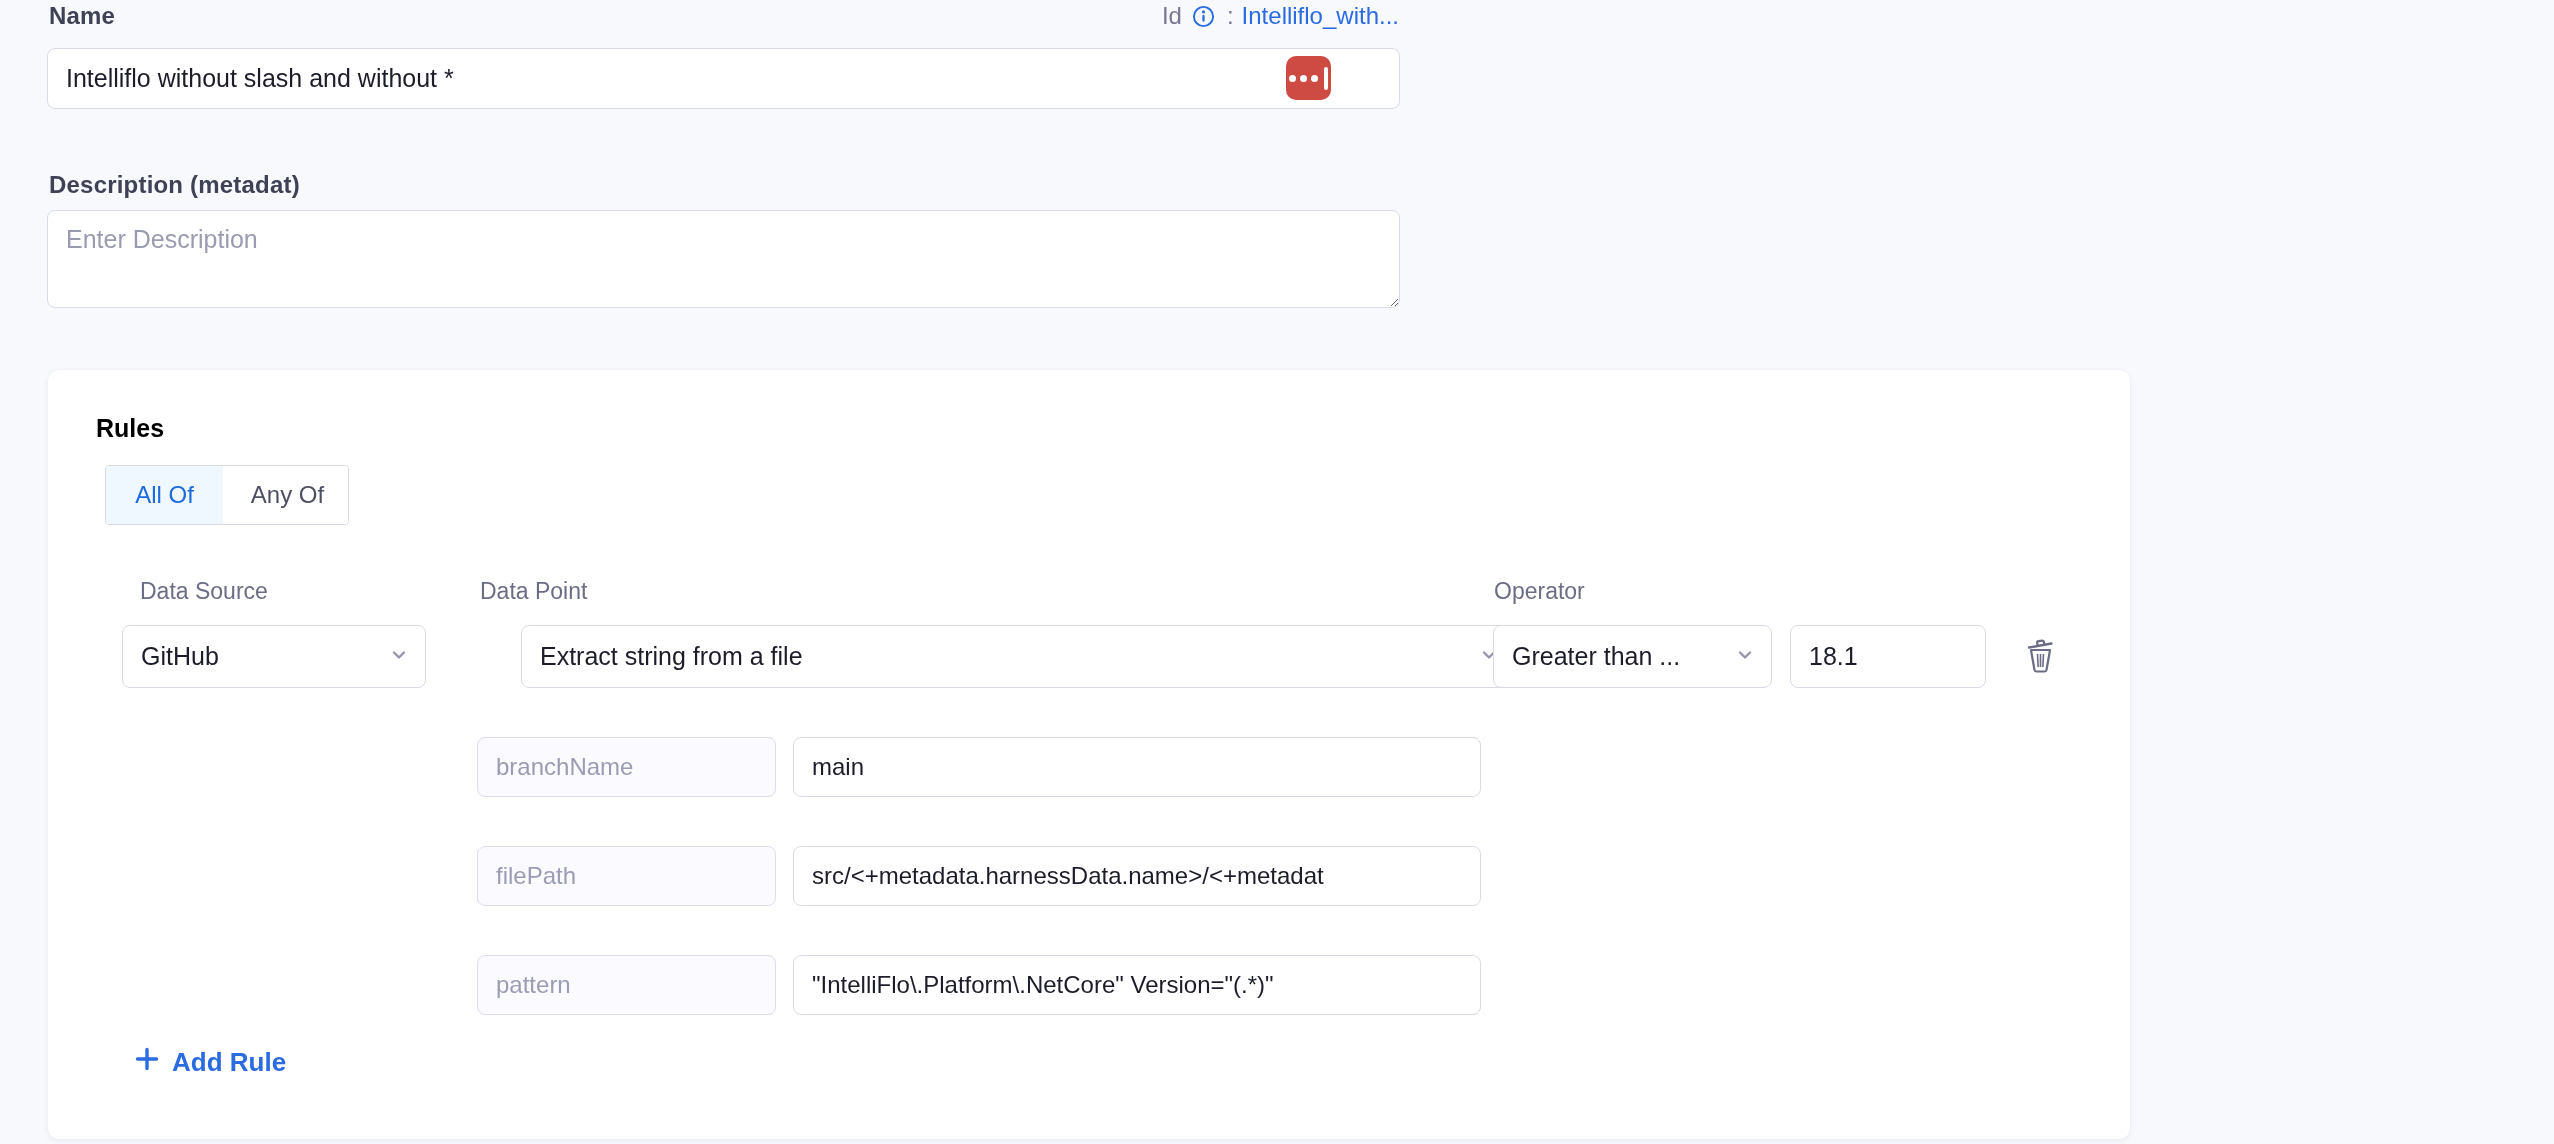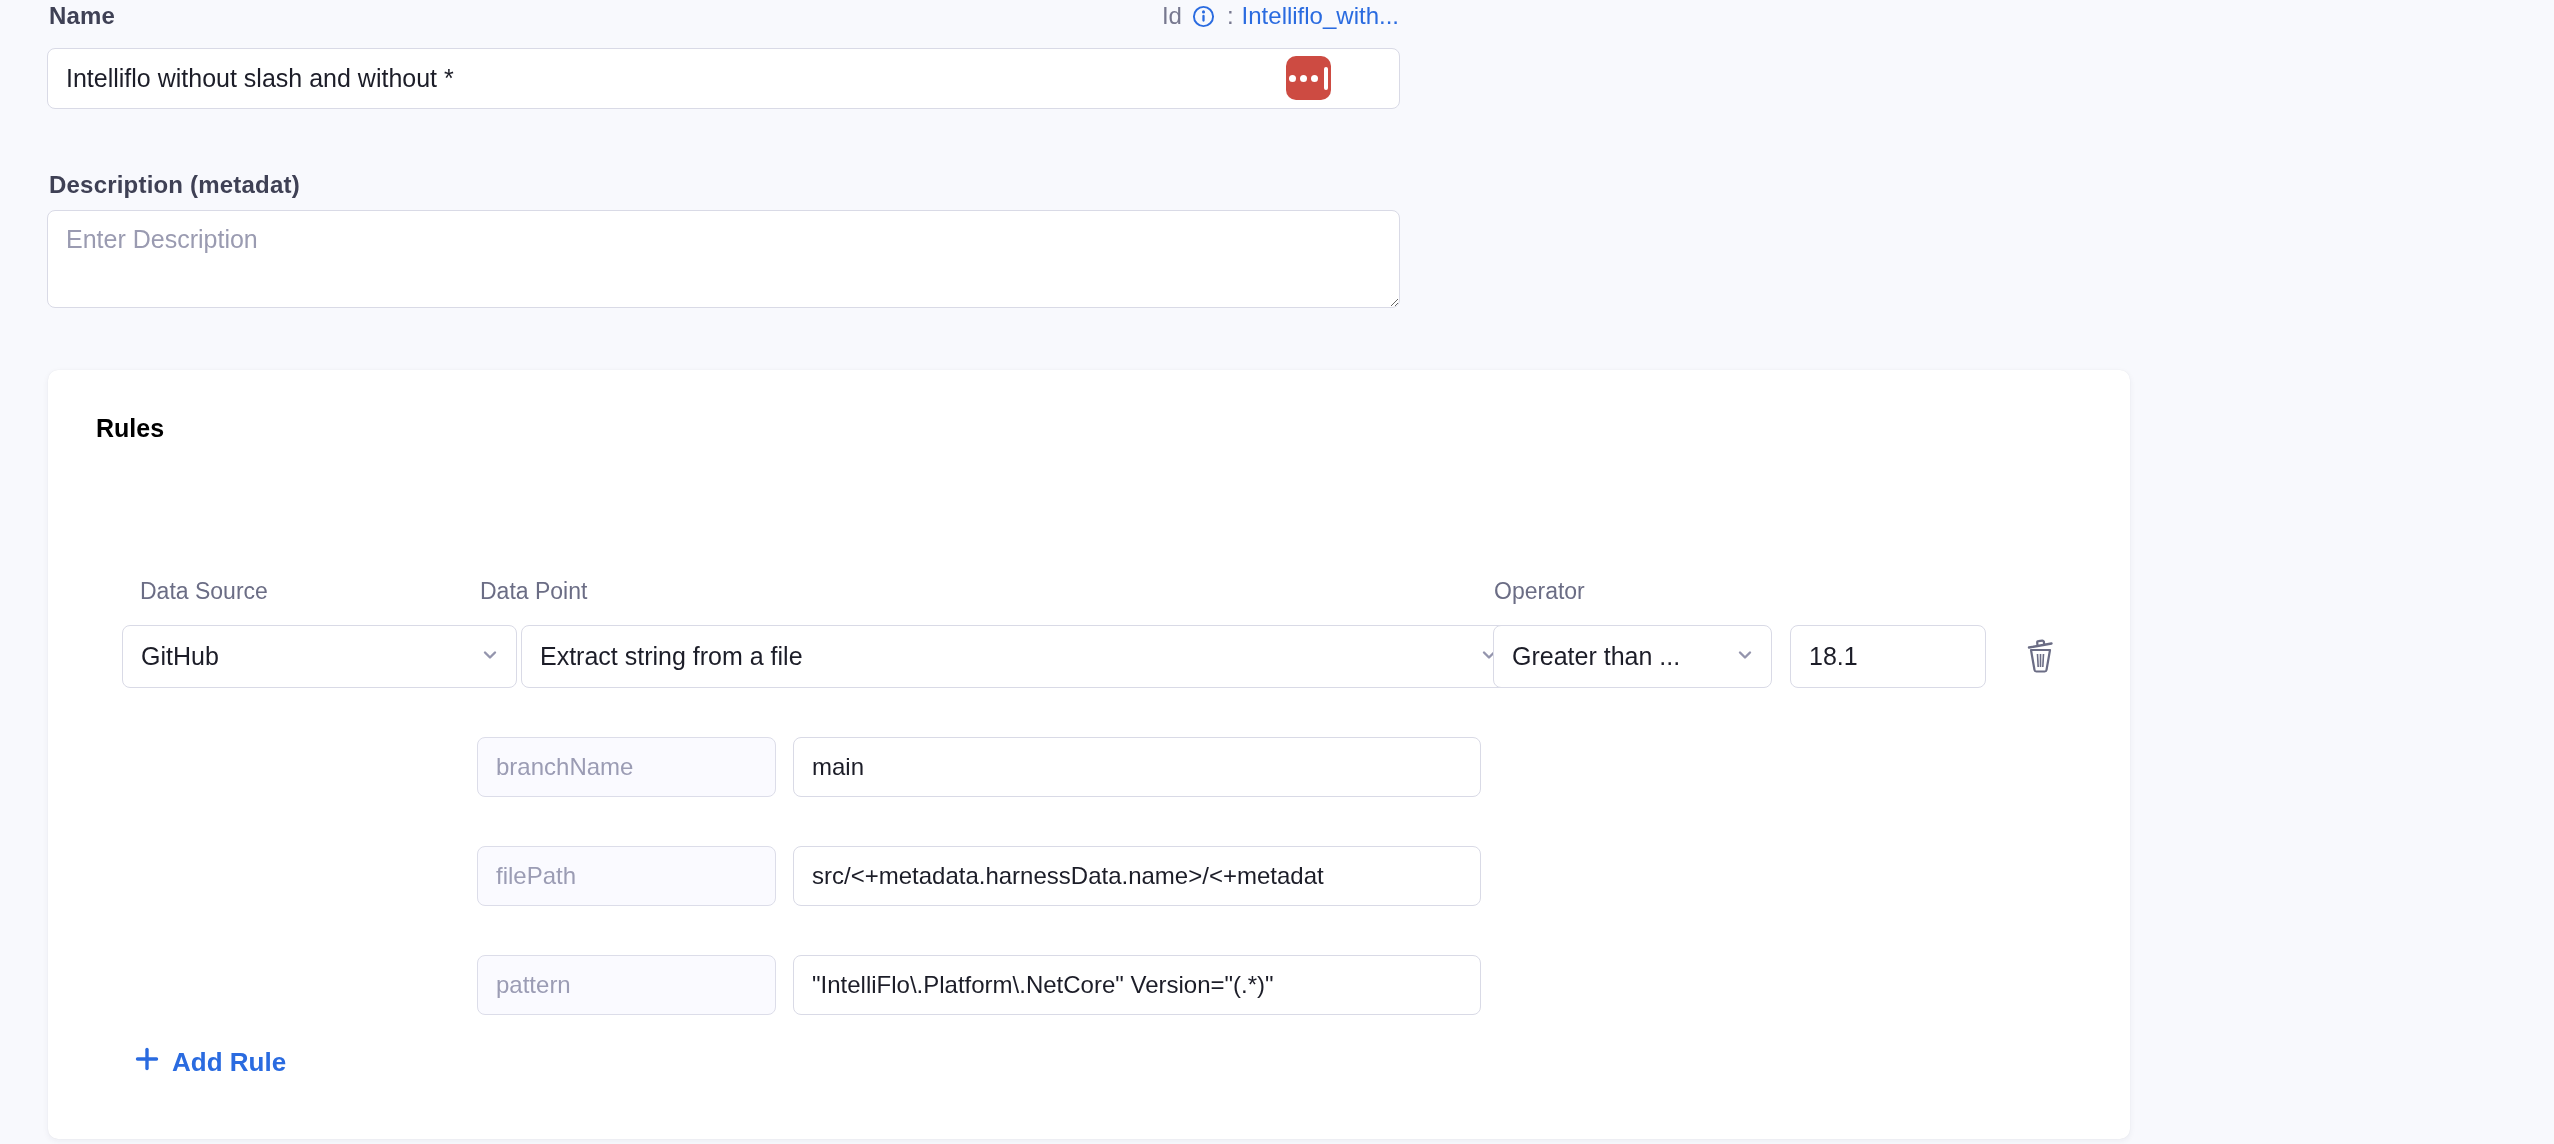--- a/index.html
+++ b/index.html
@@ -85,21 +85,21 @@
   .label-datasource { left:92px;text-align:center; }
   .label-datapoint  { left:432px; }
   .label-operator   { left:1446px; }
 
   .select-box {
     position:absolute; top:255px; height:63px;
     background:#fff; border:1px solid #d9dae6; border-radius:8px;
     display:flex; align-items:center; justify-content:space-between;
     padding:0 16px 0 18px; font-size:25px; color:#1c1d28; cursor:pointer;
   }
-  .select-datasource { left:74px;   width:395px;text-align:center; }
+  .select-datasource { left:74px;   width:304px;text-align:center; }
   .select-datapoint  { left:432px;  width:995px;margin-left:41px; }
   .select-operator   { left:1445px; width:279px; }
   .select-text { white-space:nowrap; overflow:hidden; }
   .chevron { flex:0 0 auto; margin-left:10px; }
 
   .value-input {
     position:absolute; left:1742px; top:255px; width:196px; height:63px;
     background:#fff; border:1px solid #d9dae6; border-radius:8px;
     font-family:inherit; font-size:25px; color:#1c1d28; padding:0 18px; outline:none;
   }
@@ -160,20 +160,24 @@
   <span class="bar"></span>
 </div>
 
 <span class="field-label desc-label">Description (metadat)</span>
 <textarea class="desc-textarea" placeholder="Enter Description" style=""></textarea>
 
 <div class="rules-card">
 
   <div class="rules-title">Rules</div>
 
+  <div class="segmented">
+    <button class="segment segment-allof selected">All Of</button>
+    <button class="segment segment-anyof unselected">Any Of</button>
+  </div>
 
   <span class="col-label label-datasource">Data Source</span>
   <span class="col-label label-datapoint">Data Point</span>
   <span class="col-label label-operator">Operator</span>
 
   <div class="select-box select-datasource">
     <span class="select-text">GitHub</span>
     <span class="chevron">
       <svg width="20" height="20" viewBox="0 0 20 20" fill="none">
         <path d="M5 7.5 L10 12.5 L15 7.5" stroke="#9495ad" stroke-width="2.4" stroke-linecap="round" stroke-linejoin="round"></path>

